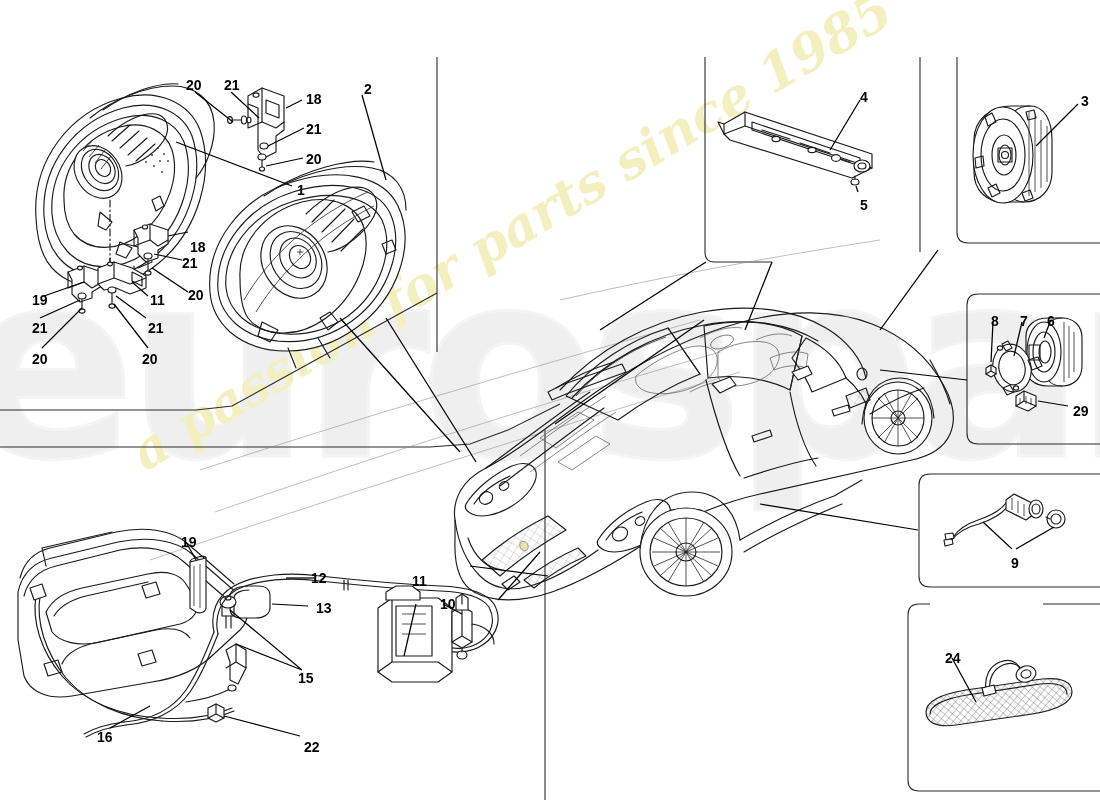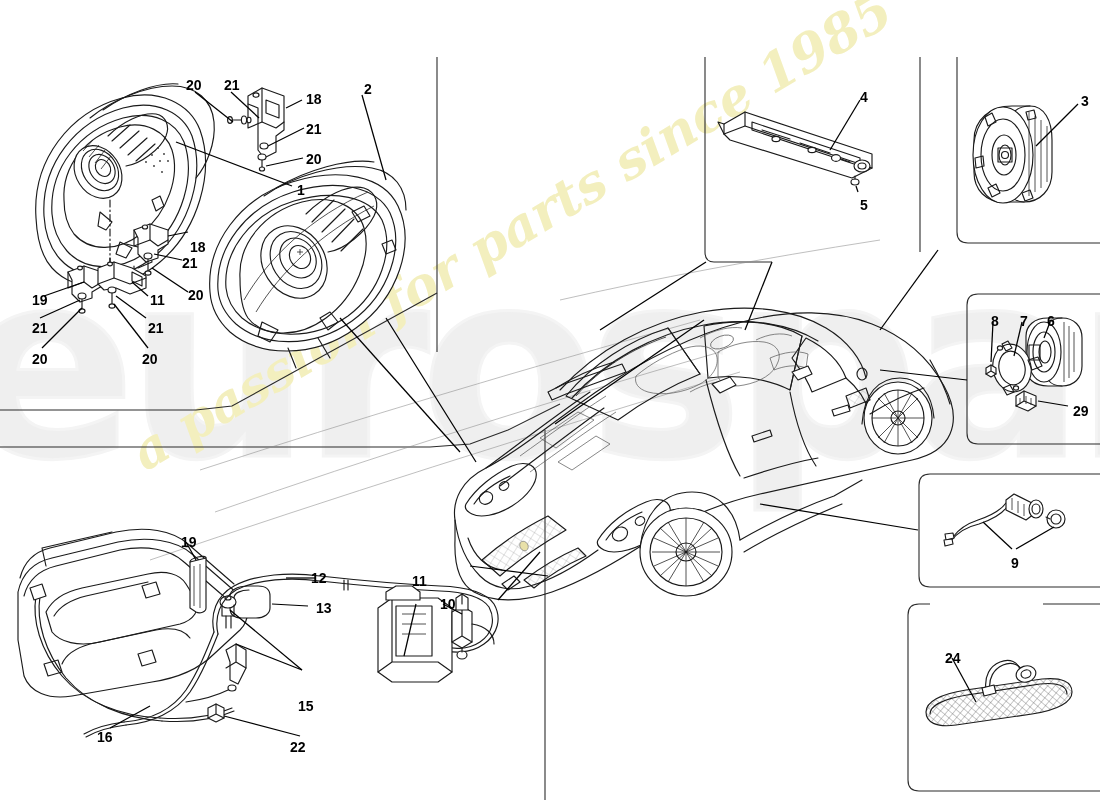--- a/index.html
+++ b/index.html
@@ -617,18 +617,18 @@
   <div class="lbl" style="left:1020px;top:314px;">7</div>
   <div class="lbl" style="left:1047px;top:314px;">6</div>
   <div class="lbl" style="left:1073px;top:404px;">29</div>
   <div class="lbl" style="left:1011px;top:556px;">9</div>
   <div class="lbl" style="left:945px;top:651px;">24</div>
   <div class="lbl" style="left:181px;top:535px;">19</div>
   <div class="lbl" style="left:311px;top:571px;text-align:right;">12</div>
   <div class="lbl" style="left:316px;top:601px;">13</div>
   <div class="lbl" style="left:412px;top:574px;">11</div>
   <div class="lbl" style="left:440px;top:597px;">10</div>
-  <div class="lbl" style="left:298px;top:671px;margin-top:28px;">15</div>
+  <div class="lbl" style="left:298px;top:671px;">15</div>
   <div class="lbl" style="left:97px;top:730px;">16</div>
-  <div class="lbl" style="left:290px;top:740px;">22</div>
+  <div class="lbl" style="left:304px;top:740px;">22</div>
 
 
 </div>
 
 </body></html>

